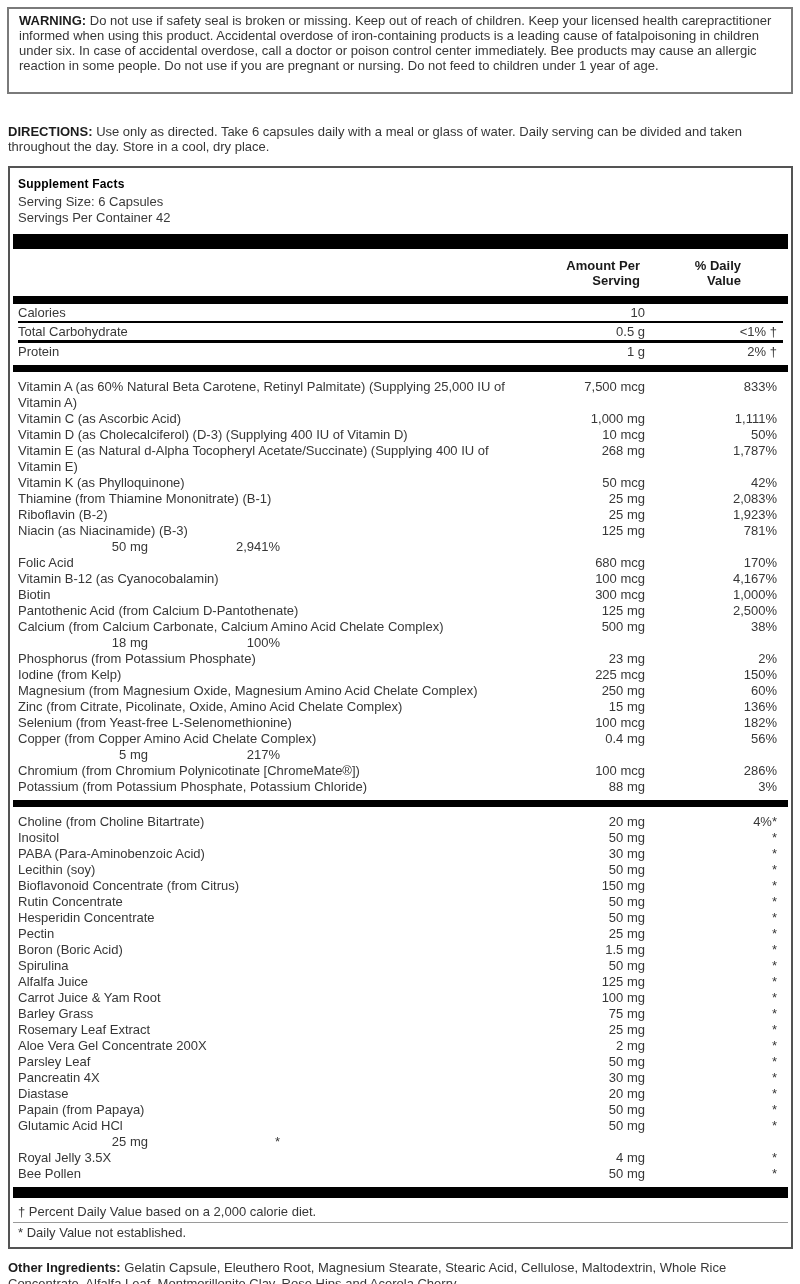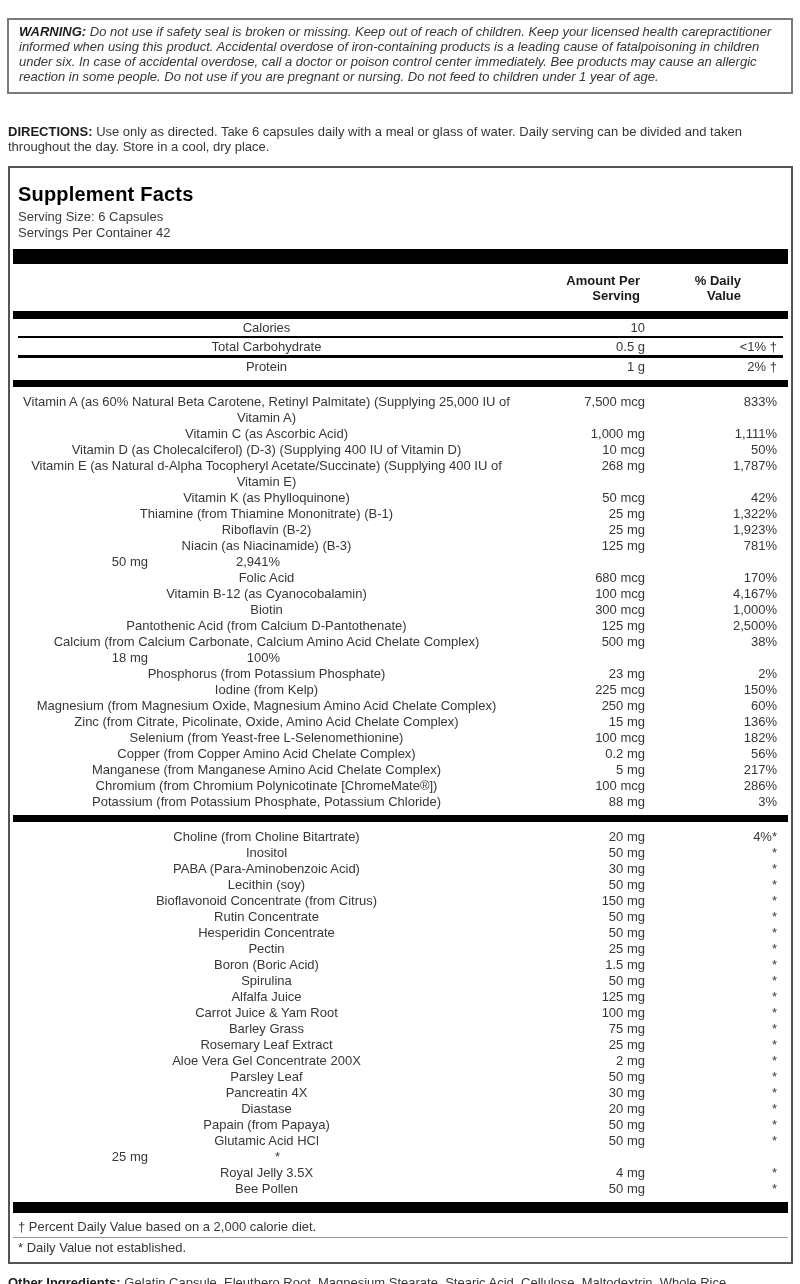--- a/index.html
+++ b/index.html
@@ -7,57 +7,56 @@
   body {
     width: 800px;
     font-family: "Liberation Sans", sans-serif;
     font-size: 13px;
     color: #373737;
     -webkit-font-smoothing: antialiased;
   }
 
   
   .warning-box {
-    margin: 18px 7px 0 7px;
+    margin: 7px 7px 0 7px;
     border: 2px solid #7a7a7a;
-    padding: 4px 10px 8px 10px;
+    padding: 4px 10px 19px 10px;
     line-height: 15px;
-    font-style: italic;
   }
   .inline-label { font-weight: bold; color: #1c1c1c; }
 
   
   .directions {
     margin: 30px 10px 0 8px;
     line-height: 15px;
   }
 
   
   .panel {
     margin: 12px 7px 0 8px;
     border: 2px solid #545454;
     padding: 6px 8px 6px 8px;
   }
   .panel-title {
-    font-size: 20px;
+    font-size: 12px;
     font-weight: bold;
     color: #000;
-    margin: 9px 0 3px 0;
+    margin: 3px 0 3px 0;
     letter-spacing: 0.2px;
   }
   .serving-line { line-height: 16px; color: #3a3a3a; }
 
   .bar { background: #000; margin-left: -5px; margin-right: -5px; }
   .bar-xl { height: 15px; margin-top: 8px; }
   .bar-md { height: 8px; }
   .bar-sm { height: 7px; margin-top: 5px; margin-bottom: 7px; }
   .bar-lg { height: 11px; margin-top: 5px; margin-bottom: 6px; }
 
   .row { display: flex; align-items: flex-start; line-height: 16px; }
-  .c-name { flex: 1; text-align: center; }
+  .c-name { flex: 1; }
   .c-amt  { width: 130px; text-align: right; white-space: nowrap; }
   .c-dv   { width: 138px; padding-right: 6px; text-align: right; white-space: nowrap; }
 
   .row.head { padding: 9px 0 7px 0; font-weight: bold; color: #1a1a1a; }
   .row.head .c-amt { text-align: center; padding-left: 30px; white-space: normal; }
   .row.head .c-dv  { text-align: center; white-space: normal; }
   .hdr { display: inline-block; width: 90px; line-height: 15px; text-align: right; }
   .hdr-dv { width: 60px; }
 
   .macro-rows .row { line-height: 17px; }
@@ -156,21 +155,21 @@
 
       <div class="row">
         <span class="c-name">Vitamin K (as Phylloquinone)</span>
         <span class="c-amt">50 mcg</span>
         <span class="c-dv">42%</span>
       </div>
 
       <div class="row">
         <span class="c-name">Thiamine (from Thiamine Mononitrate) (B-1)</span>
         <span class="c-amt">25 mg</span>
-        <span class="c-dv">1,322%</span>
+        <span class="c-dv">2,083%</span>
       </div>
 
       <div class="row">
         <span class="c-name">Riboflavin (B-2)</span>
         <span class="c-amt">25 mg</span>
         <span class="c-dv">1,923%</span>
       </div>
 
       <div class="row">
         <span class="c-name">Niacin (as Niacinamide) (B-3)</span>
@@ -243,26 +242,25 @@
       </div>
 
       <div class="row">
         <span class="c-name">Selenium (from Yeast-free L-Selenomethionine)</span>
         <span class="c-amt">100 mcg</span>
         <span class="c-dv">182%</span>
       </div>
 
       <div class="row">
         <span class="c-name">Copper (from Copper Amino Acid Chelate Complex)</span>
-        <span class="c-amt">0.2 mg</span>
+        <span class="c-amt">0.4 mg</span>
         <span class="c-dv">56%</span>
       </div>
 
       <div class="row">
-        <span class="c-name">Manganese (from Manganese Amino Acid Chelate Complex)</span>
         <span class="c-amt">5 mg</span>
         <span class="c-dv">217%</span>
       </div>
 
       <div class="row">
         <span class="c-name">Chromium (from Chromium Polynicotinate [ChromeMate®])</span>
         <span class="c-amt">100 mcg</span>
         <span class="c-dv">286%</span>
       </div>
 

